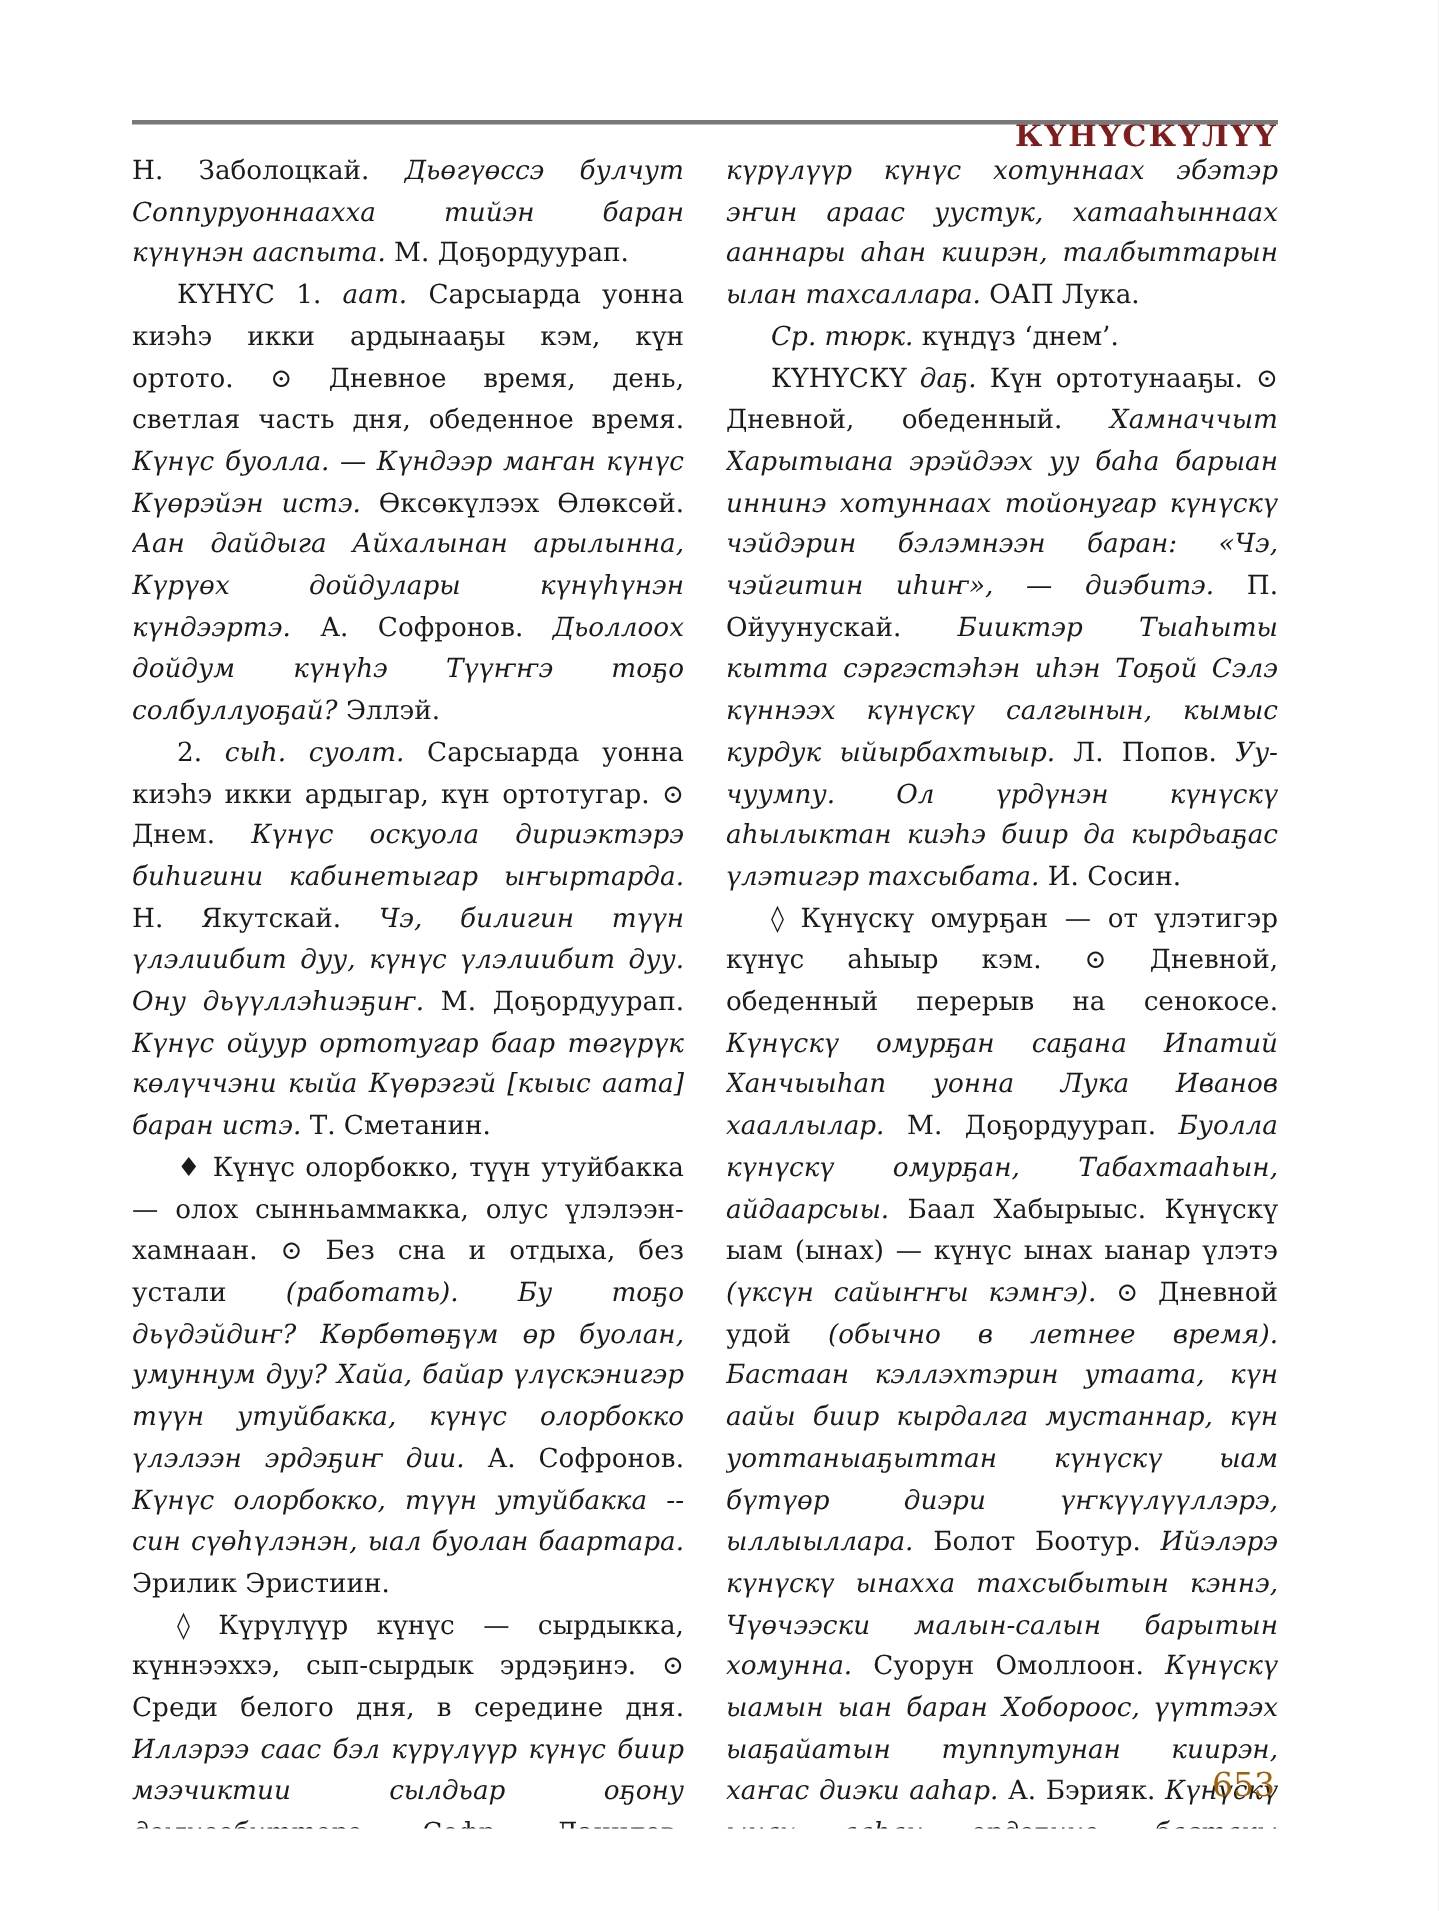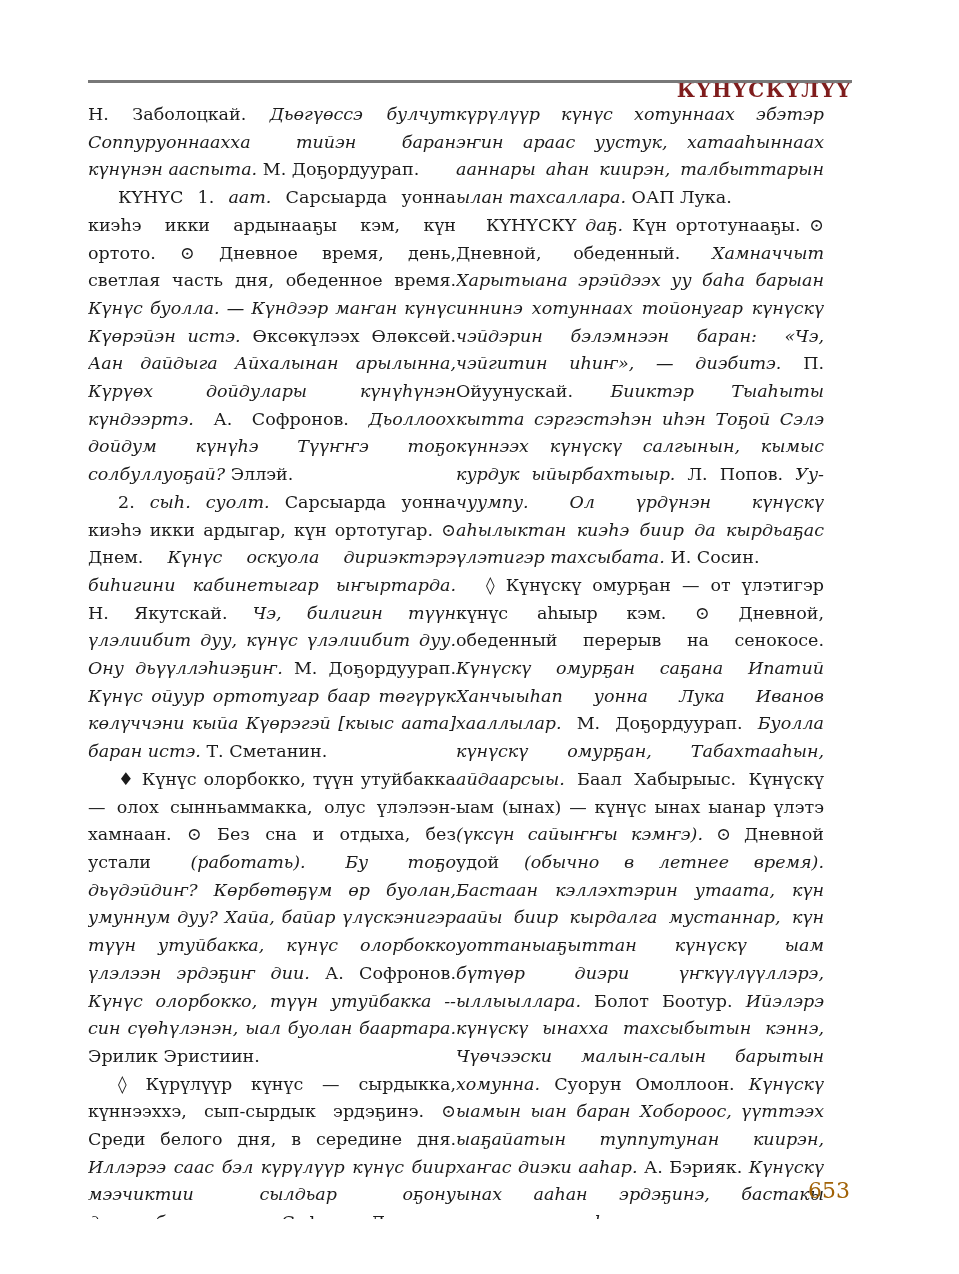--- a/index.html
+++ b/index.html
@@ -31,20 +31,21 @@
     height: 3px;
     background: #787878;
   }
   .columns {
     position: absolute;
     left: 88px;
     top: 101px;
     width: 764px;
     height: 1118px;
     display: flex;
+    gap: 28px;
     overflow: hidden;
   }
   .col {
     width: 368px;
     height: 100%;
     overflow: hidden;
   }
   .para {
     margin: 0;
     text-align: justify;
@@ -79,18 +80,19 @@
   <div class="columns">
     <div class="col">
         <p class="para"><span class="run-r">Н. Заболоцкай. </span><span class="run-i">Дьөгүөссэ булчут Соппуруоннаахха тийэн баран </span><span class="run-iu">күнүнэн</span><span class="run-i"> ааспыта.</span><span class="run-r"> М. Доҕордуурап.</span></p>
         <p class="para indent"><span class="run-b">КҮНҮС 1. </span><span class="run-i">аат. </span><span class="run-r">Сарсыарда уонна киэһэ икки ардынааҕы кэм, күн ортото. ⊙ Дневное время, день, светлая часть дня, обеденное время. </span><span class="run-iu">Күнүс</span><span class="run-i"> буолла. — Күндээр маҥан </span><span class="run-iu">күнүс</span><span class="run-i"> Күөрэйэн истэ.</span><span class="run-r"> Өксөкүлээх Өлөксөй. </span><span class="run-i">Аан дайдыга Айхалынан арылынна, Күрүөх дойдулары </span><span class="run-iu">күнүһүнэн</span><span class="run-i"> күндээртэ.</span><span class="run-r"> А. Софронов. </span><span class="run-i">Дьоллоох дойдум </span><span class="run-iu">күнүһэ</span><span class="run-i"> Түүҥҥэ тоҕо солбуллуоҕай?</span><span class="run-r"> Эллэй.</span></p>
         <p class="para indent"><span class="run-b">2. </span><span class="run-i">сыһ. суолт. </span><span class="run-r">Сарсыарда уонна киэһэ икки ардыгар, күн ортотугар. ⊙ Днем. </span><span class="run-iu">Күнүс</span><span class="run-i"> оскуола дириэктэрэ биһигини кабинетыгар ыҥыртарда.</span><span class="run-r"> Н. Якутскай. </span><span class="run-i">Чэ, билигин түүн үлэлиибит дуу, </span><span class="run-iu">күнүс</span><span class="run-i"> үлэлиибит дуу. Ону дьүүллэһиэҕиҥ.</span><span class="run-r"> М. Доҕордуурап. </span><span class="run-iu">Күнүс</span><span class="run-i"> ойуур ортотугар баар төгүрүк көлүччэни кыйа Күөрэгэй [кыыс аата] баран истэ.</span><span class="run-r"> Т. Сметанин.</span></p>
         <p class="para indent"><span class="run-b">♦ Күнүс олорбокко, түүн утуйбакка — </span><span class="run-r">олох сынньаммакка, олус үлэлээн-хамнаан. ⊙ Без сна и отдыха, без устали </span><span class="run-i">(работать). Бу тоҕо дьүдэйдиҥ? Көрбөтөҕүм өр буолан, умуннум дуу? Хайа, байар үлүскэнигэр </span><span class="run-iu">түүн утуйбакка</span><span class="run-i">, </span><span class="run-iu">күнүс олорбокко</span><span class="run-i"> үлэлээн эрдэҕиҥ дии.</span><span class="run-r"> А. Софронов. </span><span class="run-iu">Күнүс олорбокко</span><span class="run-i">, </span><span class="run-iu">түүн утуйбакка</span><span class="run-i"> -- син сүөһүлэнэн, ыал буолан баартара.</span><span class="run-r"> Эрилик Эристиин.</span></p>
         <p class="para indent cont"><span class="run-r">◊ </span><span class="run-b">Күрүлүүр күнүс — </span><span class="run-r">сырдыкка, күннээххэ, сып-сырдык эрдэҕинэ. ⊙ Среди белого дня, в середине дня. </span><span class="run-i">Иллэрээ саас бэл </span><span class="run-iu">күрүлүүр күнүс</span><span class="run-i"> биир мээчиктии сылдьар оҕону дэҥнээбиттэрэ.</span><span class="run-r"> Софр. Данилов. </span></p>
       </div>
     <div class="col">
         <p class="para"><span class="run-iu">күрүлүүр күнүс</span><span class="run-i"> хотуннаах эбэтэр эҥин араас уустук, хатааһыннаах ааннары аһан киирэн, талбыттарын ылан тахсаллара.</span><span class="run-r"> ОАП Лука.</span></p>
+        <p class="para indent"><span class="run-i">Ср. тюрк. </span><span class="run-b">күндүз</span><span class="run-r"> ‘днем’.</span></p>
         <p class="para indent"><span class="run-b">КҮНҮСКҮ </span><span class="run-i">даҕ. </span><span class="run-r">Күн ортотунааҕы. ⊙ Дневной, обеденный. </span><span class="run-i">Хамначчыт Харытыана эрэйдээх уу баһа барыан иннинэ хотуннаах тойонугар </span><span class="run-iu">күнүскү</span><span class="run-i"> чэйдэрин бэлэмнээн баран: «Чэ, чэйгитин иһиҥ», — диэбитэ.</span><span class="run-r"> П. Ойуунускай. </span><span class="run-i">Бииктэр Тыаһыты кытта сэргэстэһэн иһэн Тоҕой Сэлэ күннээх </span><span class="run-iu">күнүскү</span><span class="run-i"> салгынын, кымыс курдук ыйырбахтыыр.</span><span class="run-r"> Л. Попов. </span><span class="run-i">Уу-чуумпу. Ол үрдүнэн </span><span class="run-iu">күнүскү</span><span class="run-i"> аһылыктан киэһэ биир да кырдьаҕас үлэтигэр тахсыбата.</span><span class="run-r"> И. Сосин.</span></p>
         <p class="para indent"><span class="run-r">◊ </span><span class="run-b">Күнүскү омурҕан — </span><span class="run-r">от үлэтигэр күнүс аһыыр кэм. ⊙ Дневной, обеденный перерыв на сенокосе. </span><span class="run-iu">Күнүскү омурҕан</span><span class="run-i"> саҕана Ипатий Ханчыыһап уонна Лука Иванов хааллылар.</span><span class="run-r"> М. Доҕордуурап. </span><span class="run-i">Буолла </span><span class="run-iu">күнүскү омурҕан</span><span class="run-i">, Табахтааһын, айдаарсыы.</span><span class="run-r"> Баал Хабырыыс. </span><span class="run-b">Күнүскү ыам (ынах) — </span><span class="run-r">күнүс ынах ыанар үлэтэ </span><span class="run-i">(үксүн сайыҥҥы кэмҥэ).</span><span class="run-r"> ⊙ Дневной удой </span><span class="run-i">(обычно в летнее время). Бастаан кэллэхтэрин утаата, күн аайы биир кырдалга мустаннар, күн уоттаныаҕыттан </span><span class="run-iu">күнүскү ыам</span><span class="run-i"> бүтүөр диэри үҥкүүлүүллэрэ, ыллыыллара.</span><span class="run-r"> Болот Боотур. </span><span class="run-i">Ийэлэрэ </span><span class="run-iu">күнүскү ынахха</span><span class="run-i"> тахсыбытын кэннэ, Чүөчээски малын-салын барытын хомунна.</span><span class="run-r"> Суорун Омоллоон. </span><span class="run-iu">Күнүскү ыамын</span><span class="run-i"> ыан баран Хобороос, үүттээх ыаҕайатын туппутунан киирэн, хаҥас диэки ааһар.</span><span class="run-r"> А. Бэрияк. </span><span class="run-iu">Күнүскү ынах</span><span class="run-i"> ааһан эрдэҕинэ, бастакы омурҕаҥҥа муһуннулар.</span></p>
       </div>
   </div>
   <div class="page-number">653</div>
 </div>
 
 </body></html>

